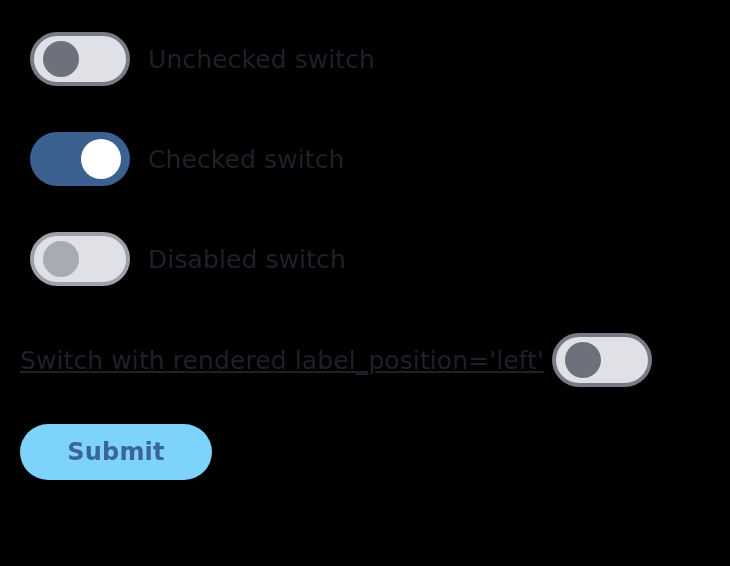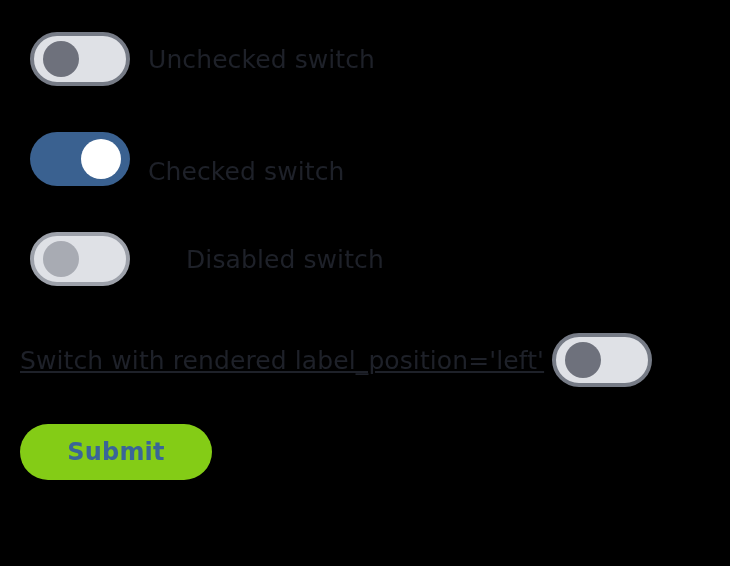--- a/index.html
+++ b/index.html
@@ -23,22 +23,22 @@
   }
 
   
   .switch-row {
     position: absolute;
     display: flex;
     align-items: center;
   }
 
   .row-unchecked { left: 30px; top: 32px; }
-  .row-checked   { left: 30px; top: 132px; align-items: flex-end; }
-  .row-disabled  { left: 30px; top: 232px; gap: 38px; }
+  .row-checked   { left: 30px; top: 132px; }
+  .row-disabled  { left: 30px; top: 232px; }
   .row-left-label{ left: 20px; top: 333px; }
 
   
   .switch {
     position: relative;
     width: 100px;
     height: 54px;
     border-radius: 27px;
     box-sizing: border-box;
     flex: 0 0 auto;
@@ -100,21 +100,21 @@
 
   
   .submit-button {
     position: absolute;
     left: 20px;
     top: 424px;
     width: 192px;
     height: 56px;
     border: none;
     border-radius: 28px;
-    background: #84cc16;
+    background: #7dd3fc;
     color: #3a6598;
     font-family: "DejaVu Sans", sans-serif;
     font-size: 24px;
     font-weight: bold;
     letter-spacing: 0.2px;
     cursor: pointer;
     padding: 0;
   }
 </style>
 </head>

